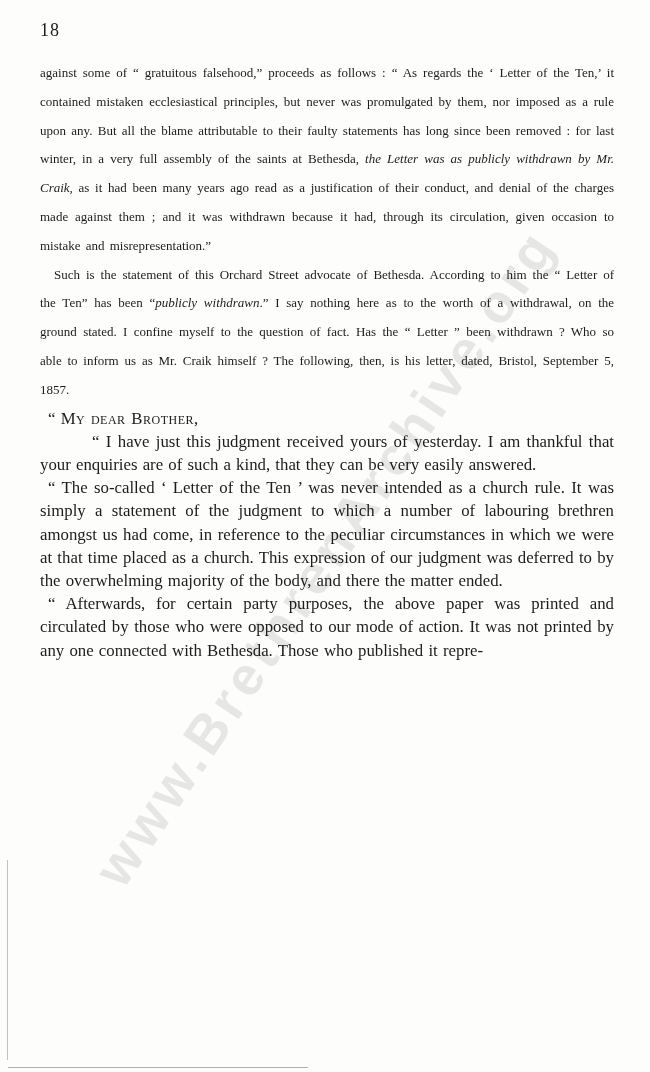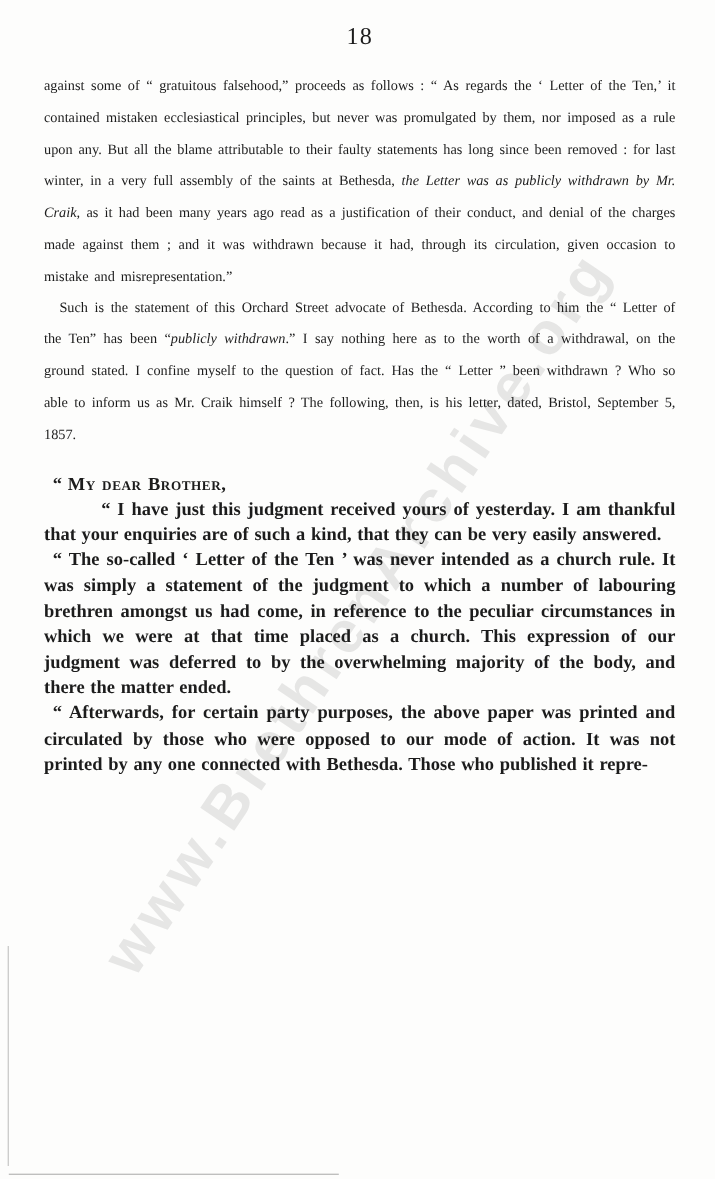--- a/index.html
+++ b/index.html
@@ -31,42 +31,41 @@
     color: rgba(150, 150, 150, 0.22);
     z-index: 0;
     pointer-events: none;
     user-select: none;
   }
   .content {
     position: relative;
     z-index: 1;
   }
   .page-number {
-    text-align: center;
-    font-size: 22px;
+    text-align: left;
+    font-size: 18px;
     letter-spacing: 1px;
     margin: 0 0 18px 0;
   }
   p {
     margin: 0;
     text-align: justify;
   }
   .body-par {
     font-size: 13px;
     line-height: 28.8px;
     word-spacing: 2px;
   }
   .indent-small { text-indent: 14px; }
   .it { font-style: italic; }
   .letter {
-    margin-top: 18px;
+    margin-top: 2px;
     font-size: 16.8px;
     line-height: 23.2px;
     word-spacing: 1px;
-    font-weight: bold;
   }
   .letter p { text-align: justify; }
   .salutation { text-indent: 8px; }
   .sc { font-variant: small-caps; letter-spacing: 0.5px; }
   .letter-first { text-indent: 52px; }
   .letter-par { text-indent: 8px; }
   .edge-left {
     position: absolute;
     left: 7px;
     top: 860px;

